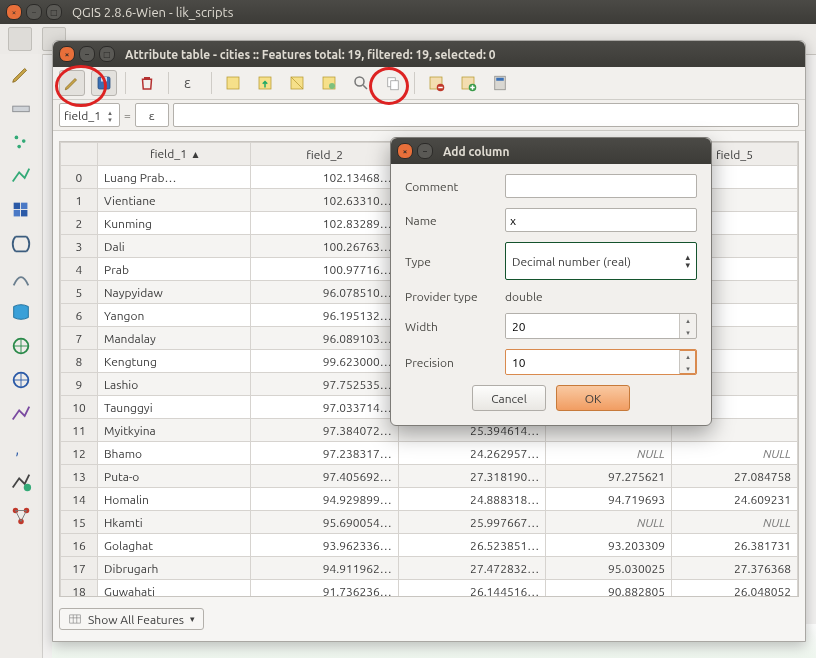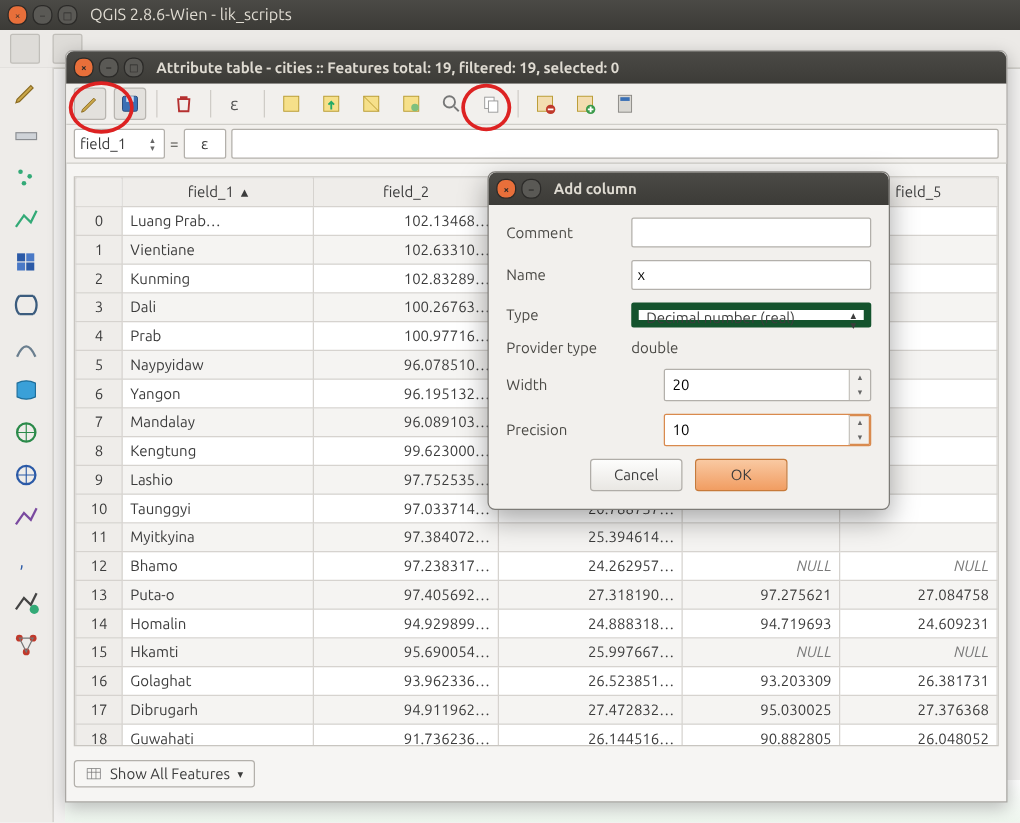--- a/index.html
+++ b/index.html
@@ -20,21 +20,21 @@
   .childwin{position:absolute;left:52px;top:40px;right:10px;height:600px;background:#f6f5f3;border:1px solid #a9a7a3;border-radius:6px 6px 0 0;box-shadow:0 4px 14px rgba(0,0,0,.25);}
   .childtitle{height:26px;background:linear-gradient(#4b4a46,#3c3b37);color:#dfdbd2;display:flex;align-items:center;padding:0 6px;border-radius:6px 6px 0 0;font-weight:bold;}
   .childtb{height:32px;background:#f2f0ed;border-bottom:1px solid #d0cec9;display:flex;align-items:center;padding:0 6px;gap:6px;}
   .tbtn{width:24px;height:24px;border:1px solid transparent;border-radius:3px;display:flex;align-items:center;justify-content:center;}
   .tbtn.active{background:#e3e1dd;border-color:#b8b5b0;}
   .tbsep{width:1px;height:22px;background:#cfccc7;margin:0 2px;}
   .circle-red{position:absolute;border:3px solid #d22;border-radius:50%;pointer-events:none;}
   
   .exprbar{height:30px;background:#f2f0ed;border-bottom:1px solid #d0cec9;display:flex;align-items:center;padding:0 6px;gap:4px;}
   .combo,.txtin{border:1px solid #b3b0ab;background:#fff;height:22px;border-radius:2px;font:inherit;padding:0 4px;}
-  .combo{display:flex;align-items:center;gap:14px;}
+  .combo{display:flex;align-items:center;gap:2px;}
   .spin{display:inline-flex;flex-direction:column;margin-left:2px;}
   .spin div{width:10px;height:7px;font-size:7px;text-align:center;color:#666;}
   
   .tablewrap{position:absolute;left:6px;right:6px;top:100px;bottom:44px;overflow:auto;background:#fff;border:1px solid #c8c5c0;}
   table{border-collapse:collapse;width:100%;font-size:12px;}
   th,td{border:1px solid #d6d3cf;padding:2px 6px;height:18px;white-space:nowrap;}
   th{background:#efedea;font-weight:normal;text-align:center;position:sticky;top:0;}
   th.rowhdr,td.rowhdr{background:#efedea;text-align:center;width:24px;}
   td.num{text-align:right;}
   td.null{text-align:right;font-style:italic;color:#7a7a7a;}
@@ -44,22 +44,22 @@
   .bottombar{position:absolute;left:6px;bottom:8px;height:28px;display:flex;align-items:center;}
   .showall{border:1px solid #b3b0ab;background:#f7f6f4;border-radius:3px;padding:3px 8px;display:flex;align-items:center;gap:6px;}
   
   .dialog{position:absolute;left:390px;top:137px;width:320px;background:#f2f0ed;border:1px solid #7d7b77;border-radius:6px;box-shadow:0 8px 22px rgba(0,0,0,.35);}
   .dlgtitle{height:26px;background:linear-gradient(#4b4a46,#3c3b37);color:#dfdbd2;display:flex;align-items:center;padding:0 6px;border-radius:6px 6px 0 0;font-weight:bold;}
   .dlgbody{padding:10px 14px 14px 14px;}
   .frow{display:flex;align-items:center;margin-bottom:10px;}
   .flabel{width:100px;color:#4a4945;}
   .fctrl{flex:1;}
   .fctrl input,.fctrl .dropdown{width:100%;box-sizing:border-box;}
-  .dropdown{border:6px solid #14532d;background:#fff;height:20px;border-radius:2px;display:flex;justify-content:space-between;padding:0 6px;}
-  .num-spin{display:flex;border:1px solid #b3b0ab;border-radius:2px;overflow:hidden;height:24px;margin-left:26px;}
+  .dropdown{border:1px solid #14532d;background:#fff;height:38px;border-radius:2px;display:flex;align-items:center;justify-content:space-between;padding:0 6px;}
+  .num-spin{display:flex;border:1px solid #b3b0ab;border-radius:2px;overflow:hidden;height:24px;}
   .num-spin input{border:0;flex:1;padding:0 6px;font:inherit;outline:none;}
   .num-spin.focus{border-color:#d98a4e;box-shadow:0 0 0 1px #d98a4e inset;}
   .num-spin .sp{width:16px;display:flex;flex-direction:column;border-left:1px solid #c8c5c0;}
   .num-spin .sp div{flex:1;font-size:7px;display:flex;align-items:center;justify-content:center;color:#666;}
   .dlgbtns{display:flex;justify-content:center;gap:10px;margin-top:6px;}
   .btn{min-width:72px;height:24px;border:1px solid #b0ada8;border-radius:3px;background:linear-gradient(#fdfdfc,#e9e7e3);display:flex;align-items:center;justify-content:center;}
   .btn.primary{background:linear-gradient(#f9c9a2,#f19d62);border-color:#c77a3a;}
   .static{color:#4a4945;}
   
   .mapstrip{position:absolute;left:52px;right:0;bottom:0;height:34px;background:linear-gradient(#fff,#eef6ee);}

